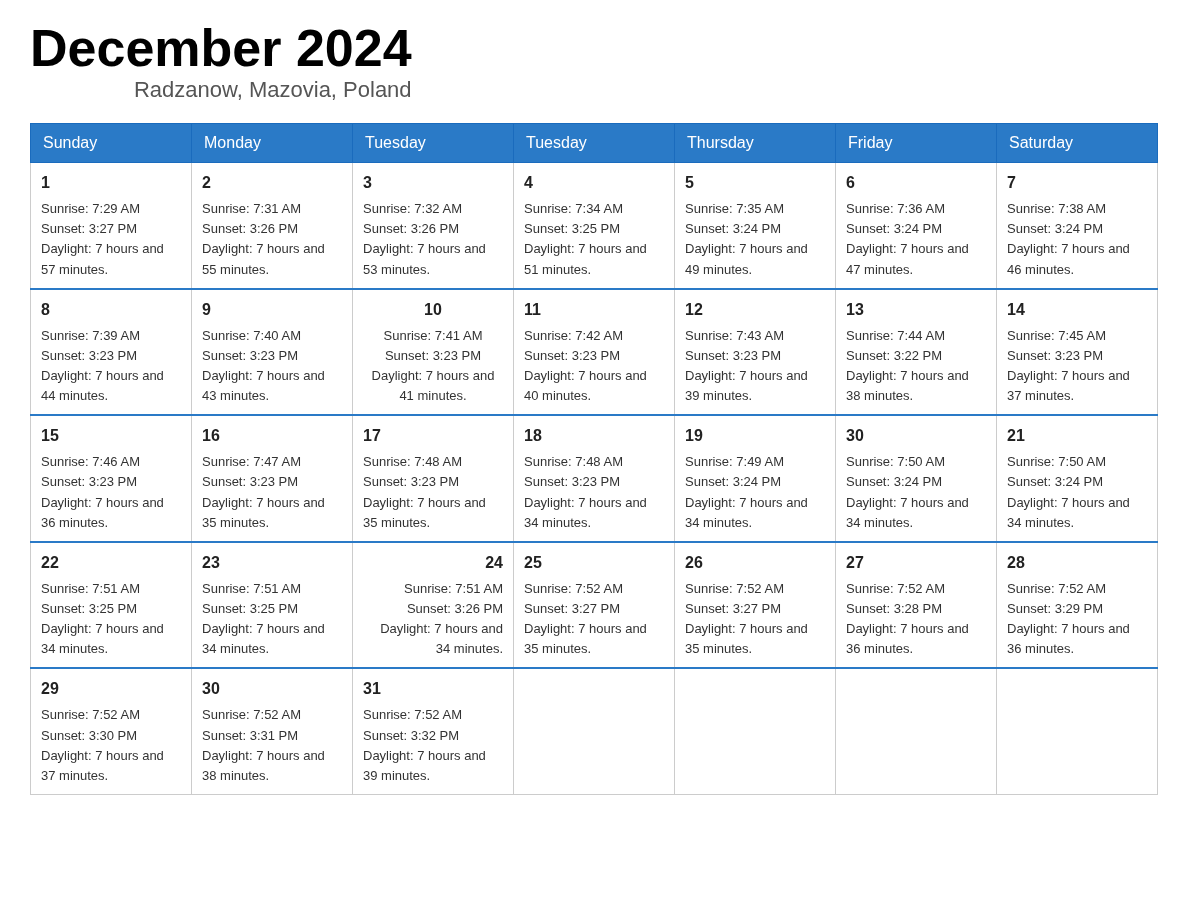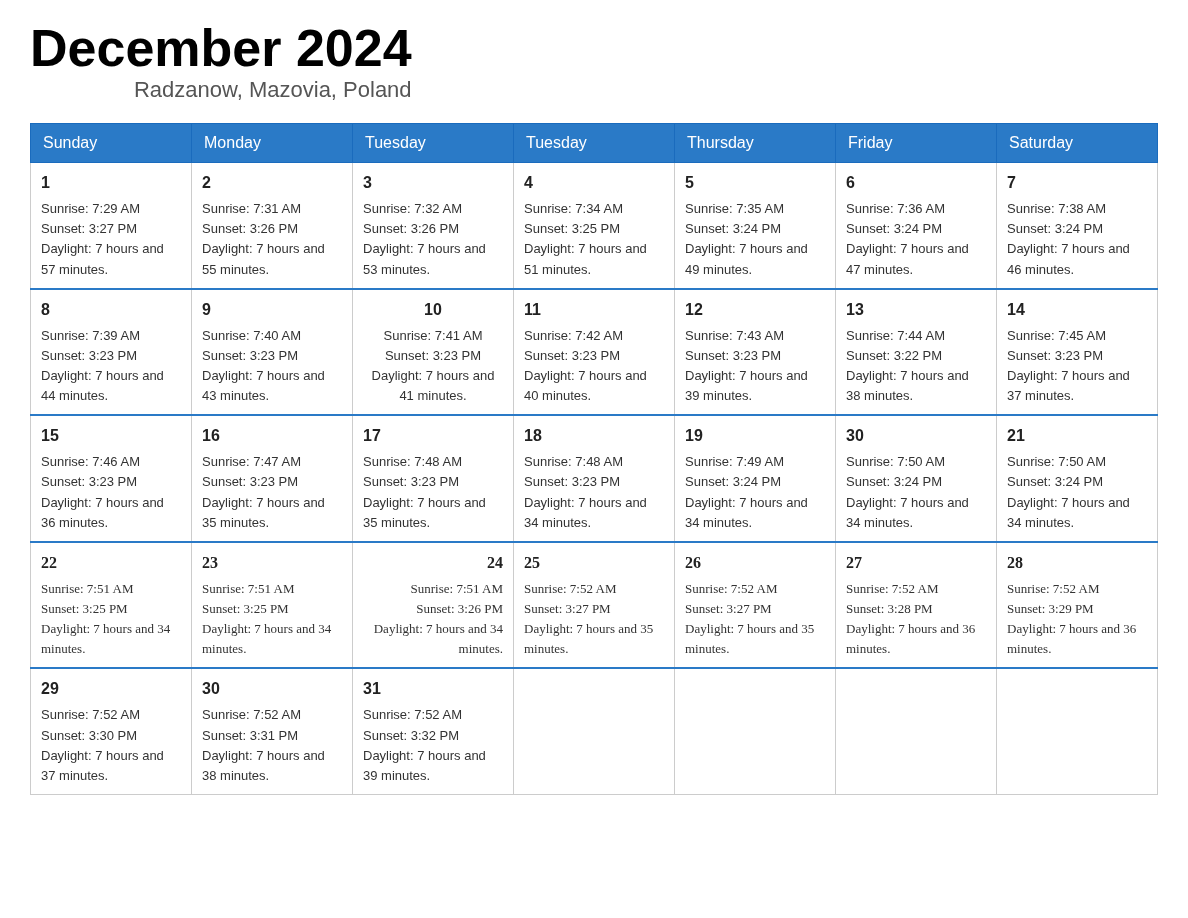--- a/index.html
+++ b/index.html
@@ -208,21 +208,21 @@
       </td>
         <td style="border-bottom: 2px solid rgb(42, 122, 199);">
         <span class="day-number">30</span>
         <span class="day-info">Sunrise: 7:50 AM<br>Sunset: 3:24 PM<br>Daylight: 7 hours and 34 minutes.</span>
       </td>
         <td style="border-bottom: 2px solid rgb(42, 122, 199);">
         <span class="day-number">21</span>
         <span class="day-info">Sunrise: 7:50 AM<br>Sunset: 3:24 PM<br>Daylight: 7 hours and 34 minutes.</span>
       </td>
       </tr>
-      <tr style="border-bottom: 2px solid rgb(42, 122, 199); font-family: Liberation Serif, serif;">
+      <tr style="border-bottom: 2px solid rgb(42, 122, 199);">
         <td style="border-bottom: 2px solid rgb(42, 122, 199);">
         <span class="day-number">22</span>
         <span class="day-info">Sunrise: 7:51 AM<br>Sunset: 3:25 PM<br>Daylight: 7 hours and 34 minutes.</span>
       </td>
         <td style="border-bottom: 2px solid rgb(42, 122, 199);">
         <span class="day-number">23</span>
         <span class="day-info">Sunrise: 7:51 AM<br>Sunset: 3:25 PM<br>Daylight: 7 hours and 34 minutes.</span>
       </td>
         <td style="border-bottom: 2px solid rgb(42, 122, 199); text-align: right;">
         <span class="day-number">24</span>

